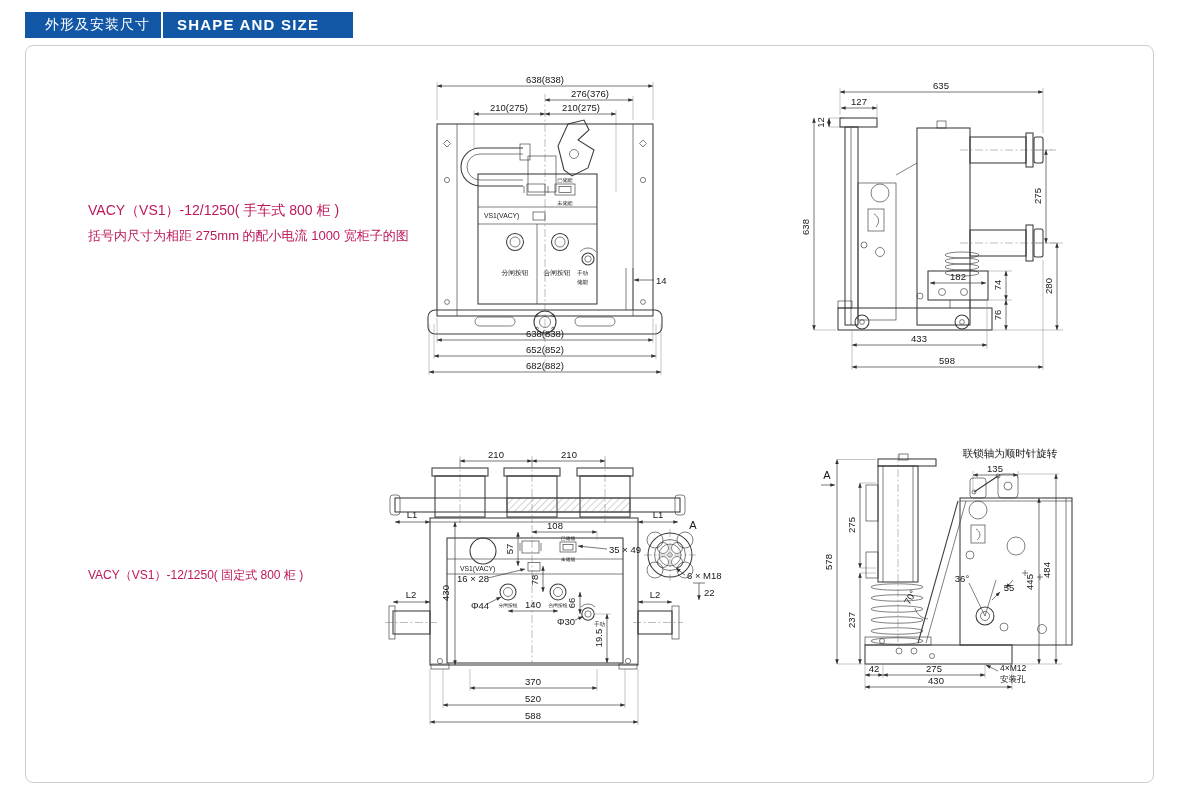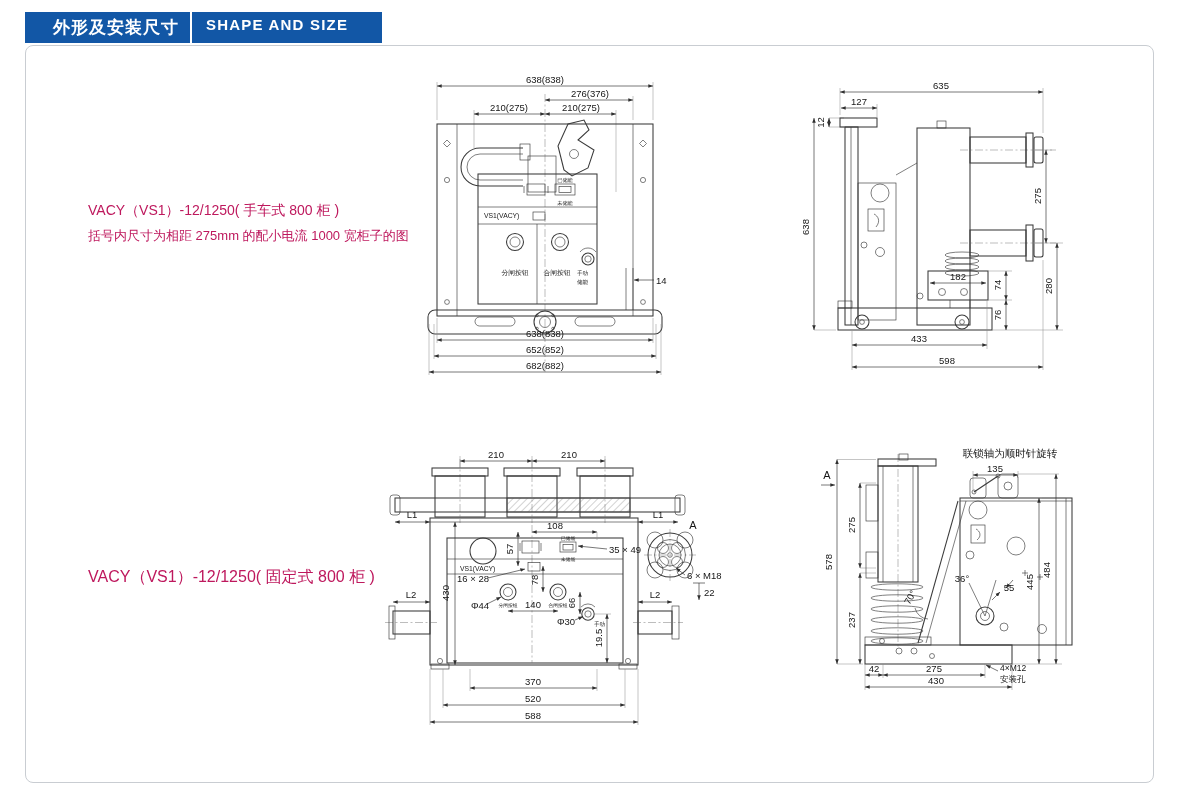--- a/index.html
+++ b/index.html
@@ -1,29 +1,29 @@
 <!DOCTYPE html>
 <html><head>
 <meta charset="utf-8">
 <style>
   html,body{margin:0;padding:0}
   body{width:1178px;height:795px;position:relative;background:#fff;
        font-family:"Liberation Sans",sans-serif;overflow:hidden}
   .hdr{position:absolute;left:25px;top:12px;display:flex;align-items:stretch}
-  .hdr .seg1{background:#1257a6;color:#fff;font-weight:bold;font-size:17px;
-             padding:4px 11px 4px 28px;letter-spacing:1px}
+  .hdr .seg1{background:#1257a6;color:#fff;font-weight:normal;font-size:14px;
+             padding:4px 11px 4px 20px;letter-spacing:1px}
   .hdr .gap{width:2px;background:#fff}
   .hdr .seg2{background:#1257a6;color:#fff;font-weight:bold;font-size:15px;
              padding:3.5px 34px 3.5px 14px;letter-spacing:1.2px}
   .frame{position:absolute;left:25px;top:45px;width:1127px;height:736px;
          border:1.5px solid #c9cdd2;border-radius:8px;background:#fff}
   .cap{position:absolute;color:#be185d}
   .cap1{left:88px;top:202px;font-size:14px}
   .cap2{left:88px;top:227px;font-size:13px}
-  .cap3{left:88px;top:567px;font-size:16px}
+  .cap3{left:88px;top:567px;font-size:12px}
   svg{position:absolute;overflow:visible}
   svg text{fill:#161616}
   .dt{font-size:9.5px;text-anchor:middle}
   .dts{font-size:9.5px;text-anchor:start}
   .c10{font-size:10.5px;text-anchor:middle}
   .c7{font-size:6.8px;text-anchor:middle}
   .c7s{font-size:6.8px;text-anchor:start}
   .c5{font-size:5.2px;text-anchor:middle}
   .c5s{font-size:5.6px;text-anchor:start}
   .c45{font-size:4.8px;text-anchor:middle}

